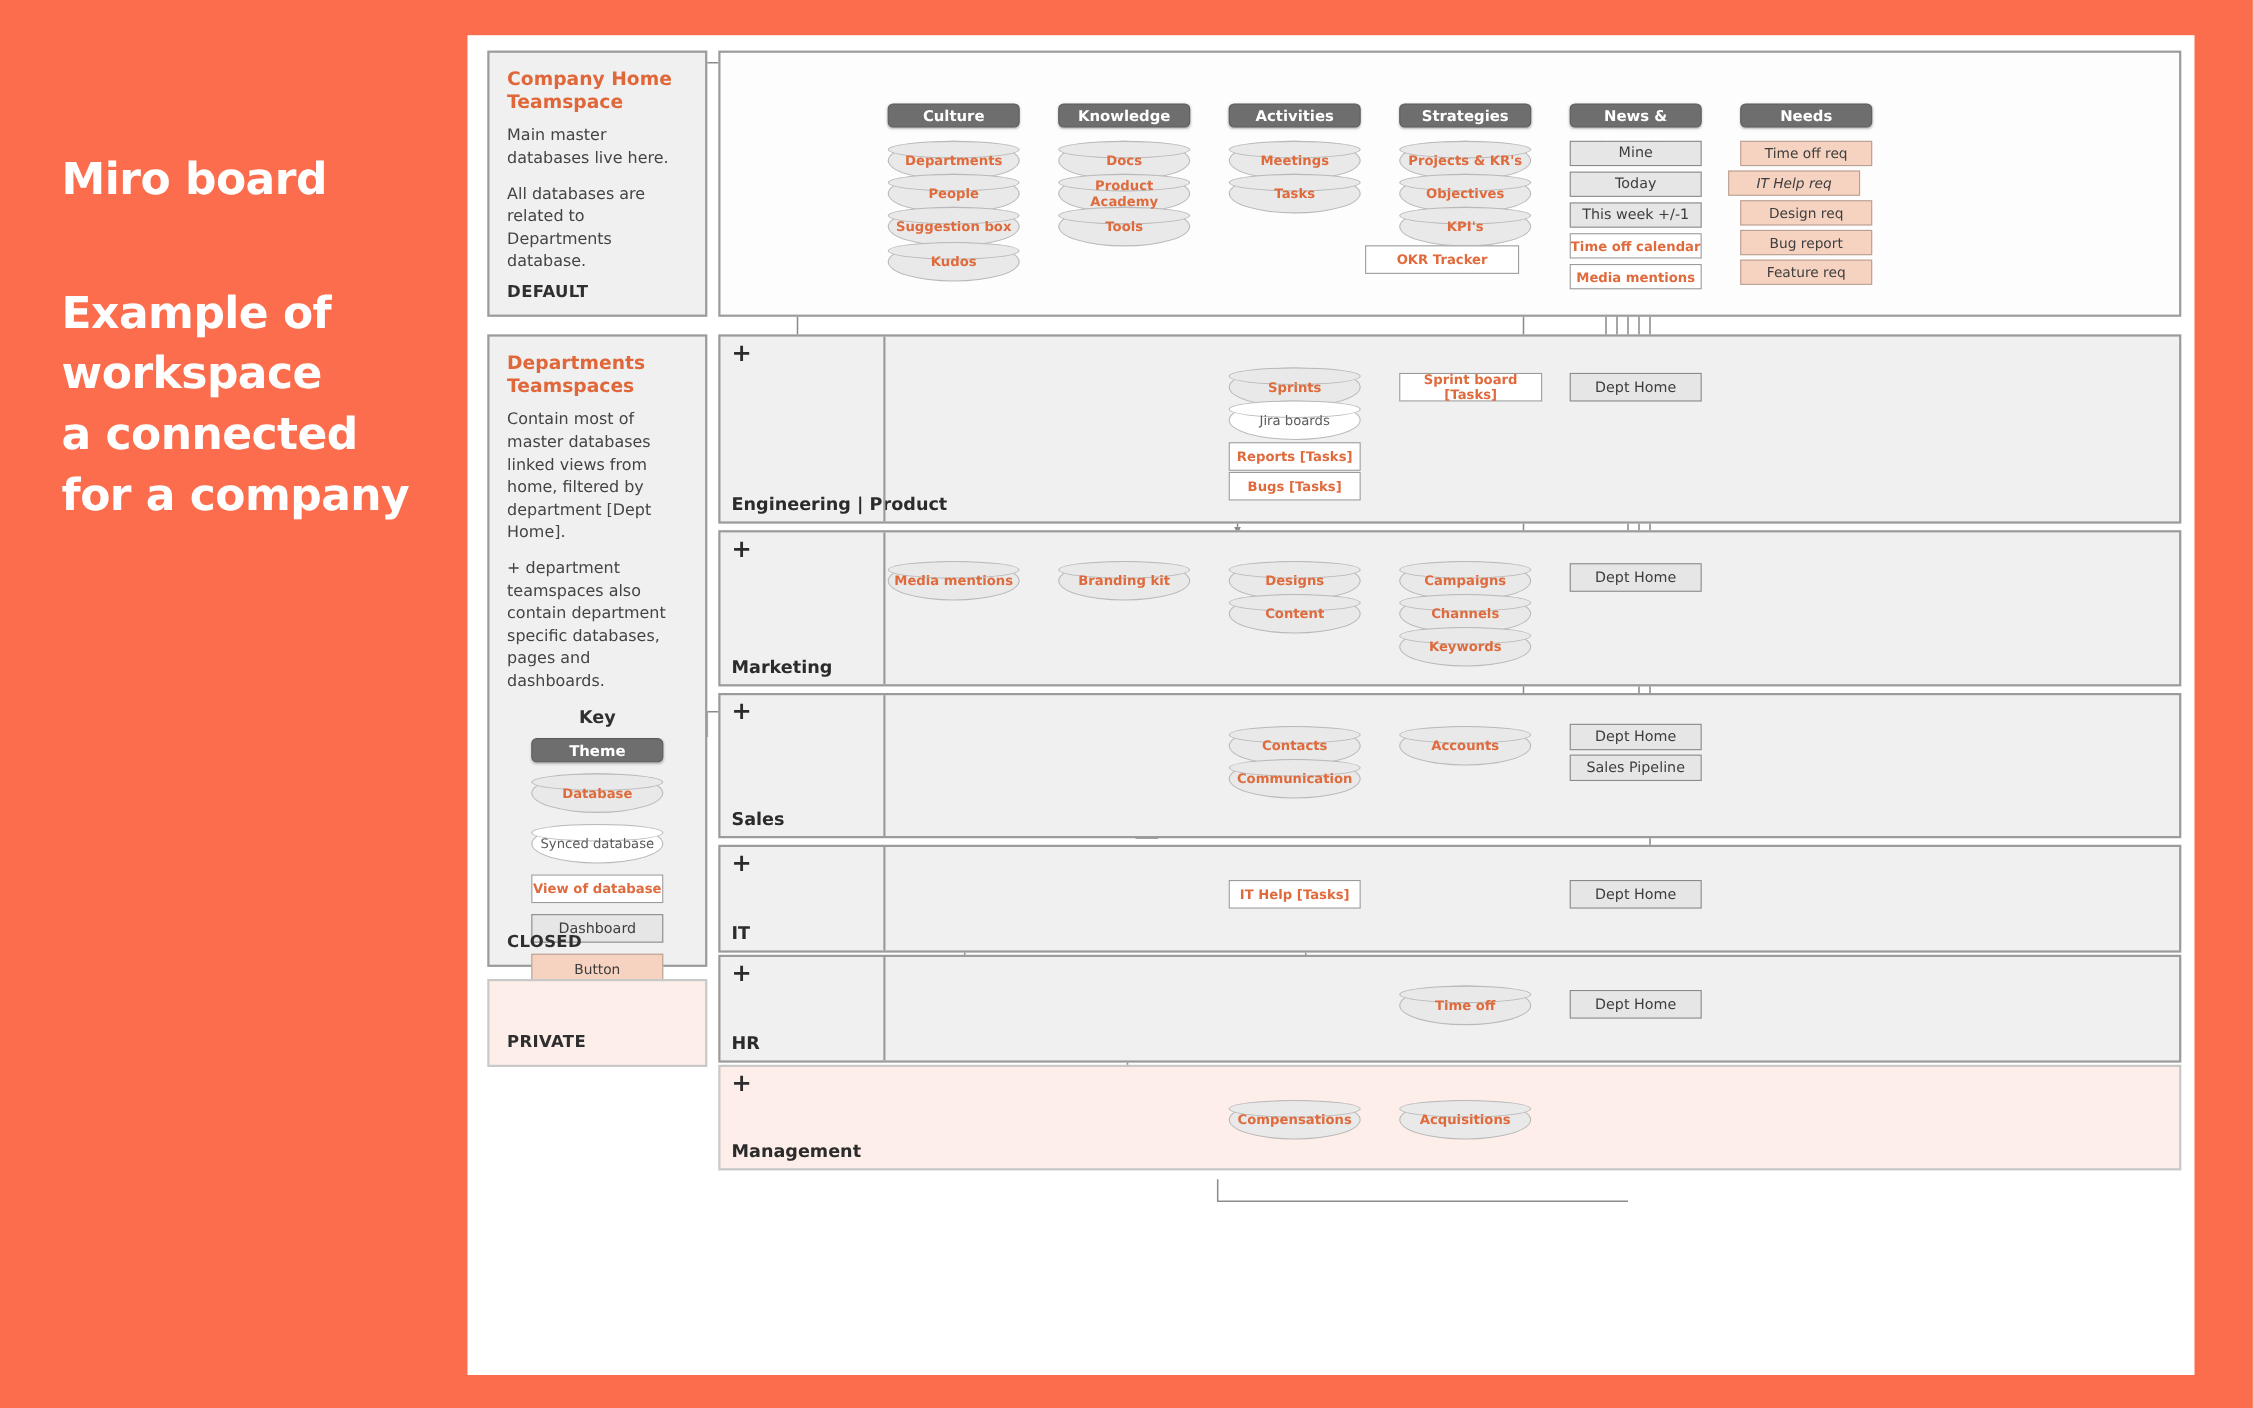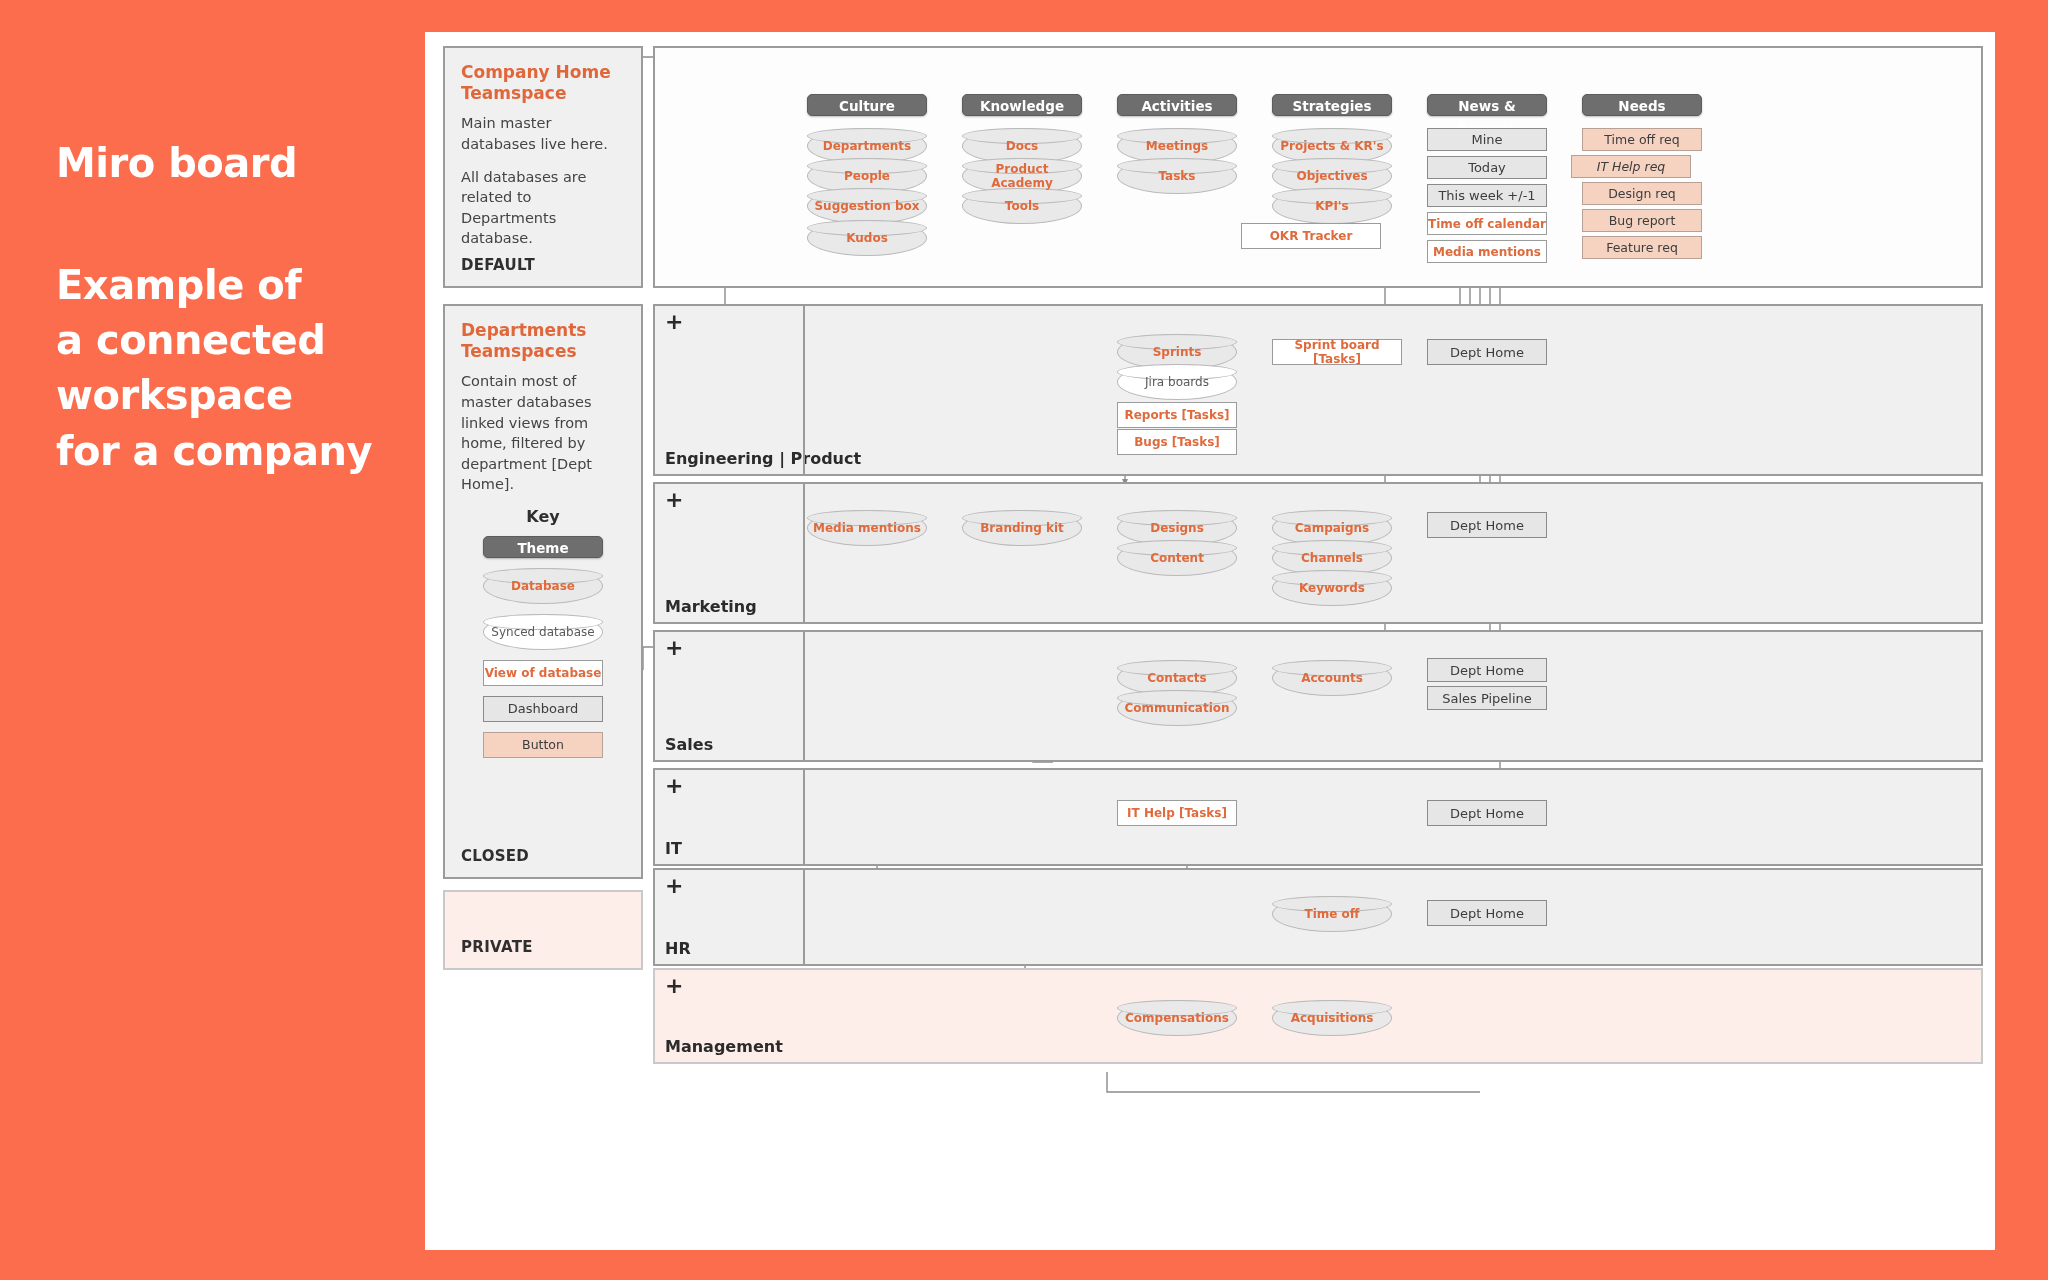--- a/index.html
+++ b/index.html
@@ -125,22 +125,22 @@
               pointer-events:none; }
   svg.wires path, svg.wires line { fill:none; stroke:#8c8c8c; stroke-width:1.4; }
 </style>
 </head>
 <body>
 
 <div id="left-title">
   <div class="line1">Miro board</div>
   <div class="block2">
     <div>Example of</div>
+    <div>workspace</div>
     <div>a connected</div>
-    <div>workspace</div>
     <div>for a company</div>
   </div>
 </div>
 
 <div id="canvas">
 
   <svg class="wires" viewBox="0 0 1570 1218">
 
     <path d="M212 60 L212 25 L838 25 L838 57"></path>
     <path d="M367 60 L367 38 L843 38 L843 57"></path>
@@ -223,20 +223,21 @@
     <div class="side-foot">DEFAULT</div>
   </div>
 
   <div class="panel side-panel" style="top:272px; width:200px; height:575px;">
     <div class="side-title">
       <div>Departments</div>
       <div>Teamspaces</div>
     </div>
     <div class="side-body">
       <p>Contain most of master databases linked views from home, filtered by department [Dept Home].</p>
+      <p>+ department teamspaces also contain department specific databases, pages and dashboards.</p>
     </div>
 
     <div class="key-head">Key</div>
     <div class="key-list">
       <div class="key-row">
         <div class="theme" style="position:relative; width:120px;">
           <span>Theme</span>
         </div>
       </div>
       <div class="key-row">

